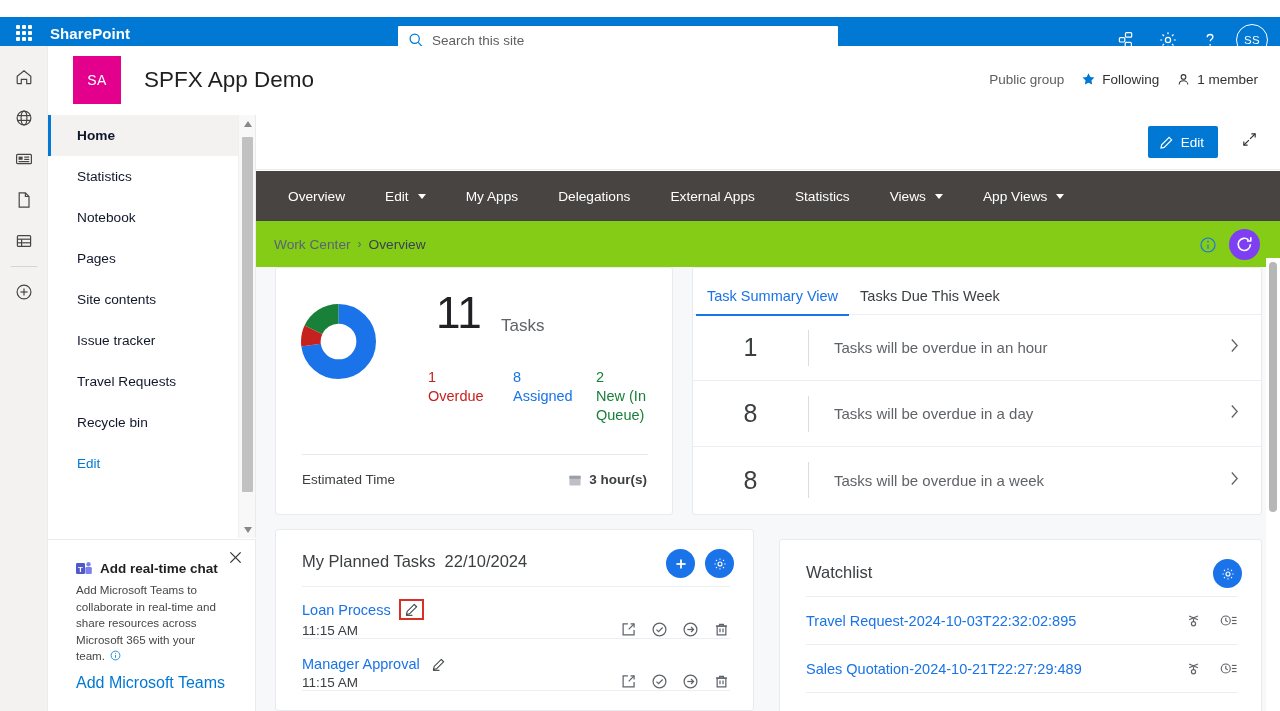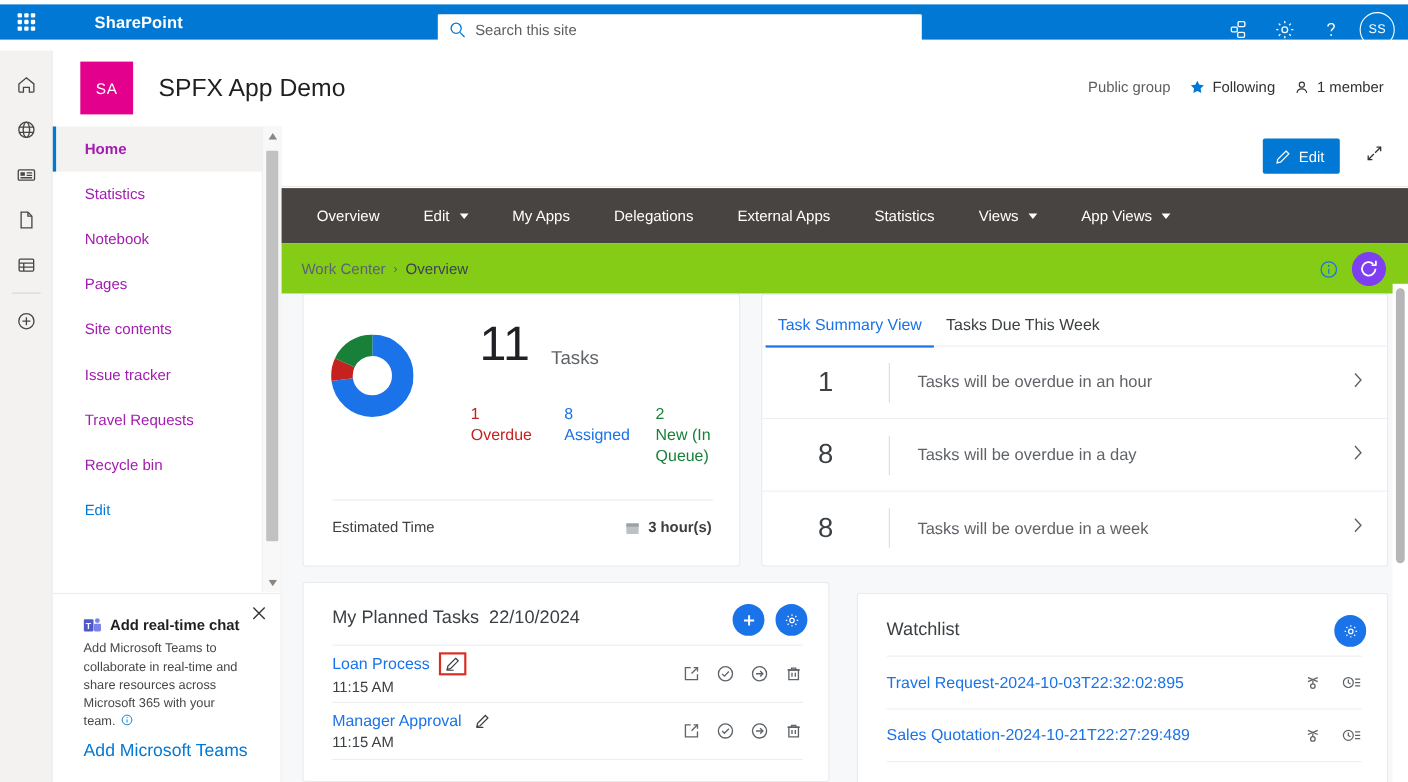--- a/index.html
+++ b/index.html
@@ -7,22 +7,22 @@
     width: 1280px; height: 711px;
     font-family: "Liberation Sans", sans-serif;
     background: #ffffff;
     overflow: hidden;
     -webkit-font-smoothing: antialiased;
   }
   .page { position: relative; width: 1280px; height: 711px; }
 
   
   .suitebar {
-    position: absolute; top: 4px; left: 0; width: 1280px; height: 32px;
-    background: #0078d4; display: flex; align-items: center; gap: 36px;
+    position: absolute; top: 17px; left: 0; width: 1280px; height: 32px;
+    background: #0078d4; display: flex; align-items: center;
   }
   .waffle { width: 48px; height: 46px; display: flex; align-items: center; justify-content: center; cursor: pointer; }
   .waffle-grid { display: grid; grid-template-columns: repeat(3, 4px); grid-template-rows: repeat(3, 4px); gap: 2px; }
   .waffle-grid i { display: block; width: 4px; height: 4px; background: #fff; border-radius: 1px; }
   .brand { color: #fff; font-size: 15px; font-weight: bold; letter-spacing: .1px; margin-left: 2px; cursor: pointer; }
   .searchwrap {
     position: absolute; left: 398px; top: 9px; width: 440px; height: 28px;
     background: #fff; display: flex; align-items: center; padding: 0 10px; border-radius: 1px;
   }
   .searchwrap svg { flex: 0 0 auto; }
@@ -60,21 +60,21 @@
   .meta-static { color: #605e5c; }
 
   
   .navpanel {
     position: absolute; left: 48px; top: 115px; width: 208px; height: 423px;
     background: #fff; border-right: 1px solid #edebe9;
   }
   .nav-list { position: relative; }
   .nav-item {
     position: relative; height: 41px; display: flex; align-items: center;
-    padding-left: 29px; font-size: 13.7px; color: #a21caf; cursor: pointer;
+    padding-left: 29px; font-size: 13.7px; color: #0f172a; cursor: pointer;
   }
   .nav-item.selected { background: #f3f2f1; font-weight: bold; }
   .nav-item.selected::before { content: ""; position: absolute; left: 0; top: 0; width: 3px; height: 41px; background: #0078d4; }
   .nav-edit { height: 40px; display: flex; align-items: center; padding-left: 29px; font-size: 13.5px; color: #0078d4; cursor: pointer; }
   
   .nav-scroll { position: absolute; right: 0; top: 0; width: 17px; height: 423px; background: #f8f8f8; border-left: 1px solid #f0f0f0; }
   .nav-scroll .arrow { position: absolute; left: 0; width: 17px; height: 17px; display: flex; align-items: center; justify-content: center; cursor: pointer; }
   .nav-scroll .arrow.up { top: 0; }
   .nav-scroll .arrow.down { bottom: 0; }
   .nav-scroll .thumb { position: absolute; left: 3px; top: 22px; width: 11px; height: 355px; background: #c1c1c1; border-radius: 1px; cursor: pointer; }
@@ -155,21 +155,21 @@
   #plannedCard { left: 19px; top: 262px; width: 479px; height: 182px; }
   .card-head { position: absolute; left: 26px; top: 22px; display: flex; align-items: baseline; gap: 9px; }
   .card-title { font-size: 16.5px; color: #3c4043; }
   .card-date { font-size: 16.5px; color: #3c4043; }
   .round-btn {
     position: absolute; top: 19px; width: 29px; height: 29px; border-radius: 50%; background: #1a73e8;
     display: flex; align-items: center; justify-content: center; cursor: pointer;
   }
   #addTaskBtn { right: 58px; }
   #plannedSettingsBtn { right: 19px; }
-  .task-row { position: absolute; left: 26px; width: 428px; height: 52px; border-top: 1px solid #eceef1; display: flex; align-items: center; }
+  .task-row { position: absolute; left: 26px; width: 428px; height: 52px; border-top: 1px solid #eceef1; display: flex; align-items: flex-end; }
   .task-left { display: flex; flex-direction: column; justify-content: center; }
   .task-name-line { display: flex; align-items: center; gap: 8px; }
   .task-name { font-size: 14.5px; color: #1a73e8; cursor: pointer; }
   .pencil-hl { border: 2px solid #d93025; padding: 1px 3px; display: inline-flex; align-items: center; }
   .task-time { font-size: 13.5px; color: #3c4043; margin-top: 3px; }
   .task-actions { position: absolute; right: 0; display: flex; align-items: center; gap: 14px; color: #5f6368; }
   .task-actions span { cursor: pointer; display: flex; }
 
   
   #watchCard { left: 523px; top: 272px; width: 483px; height: 182px; }

